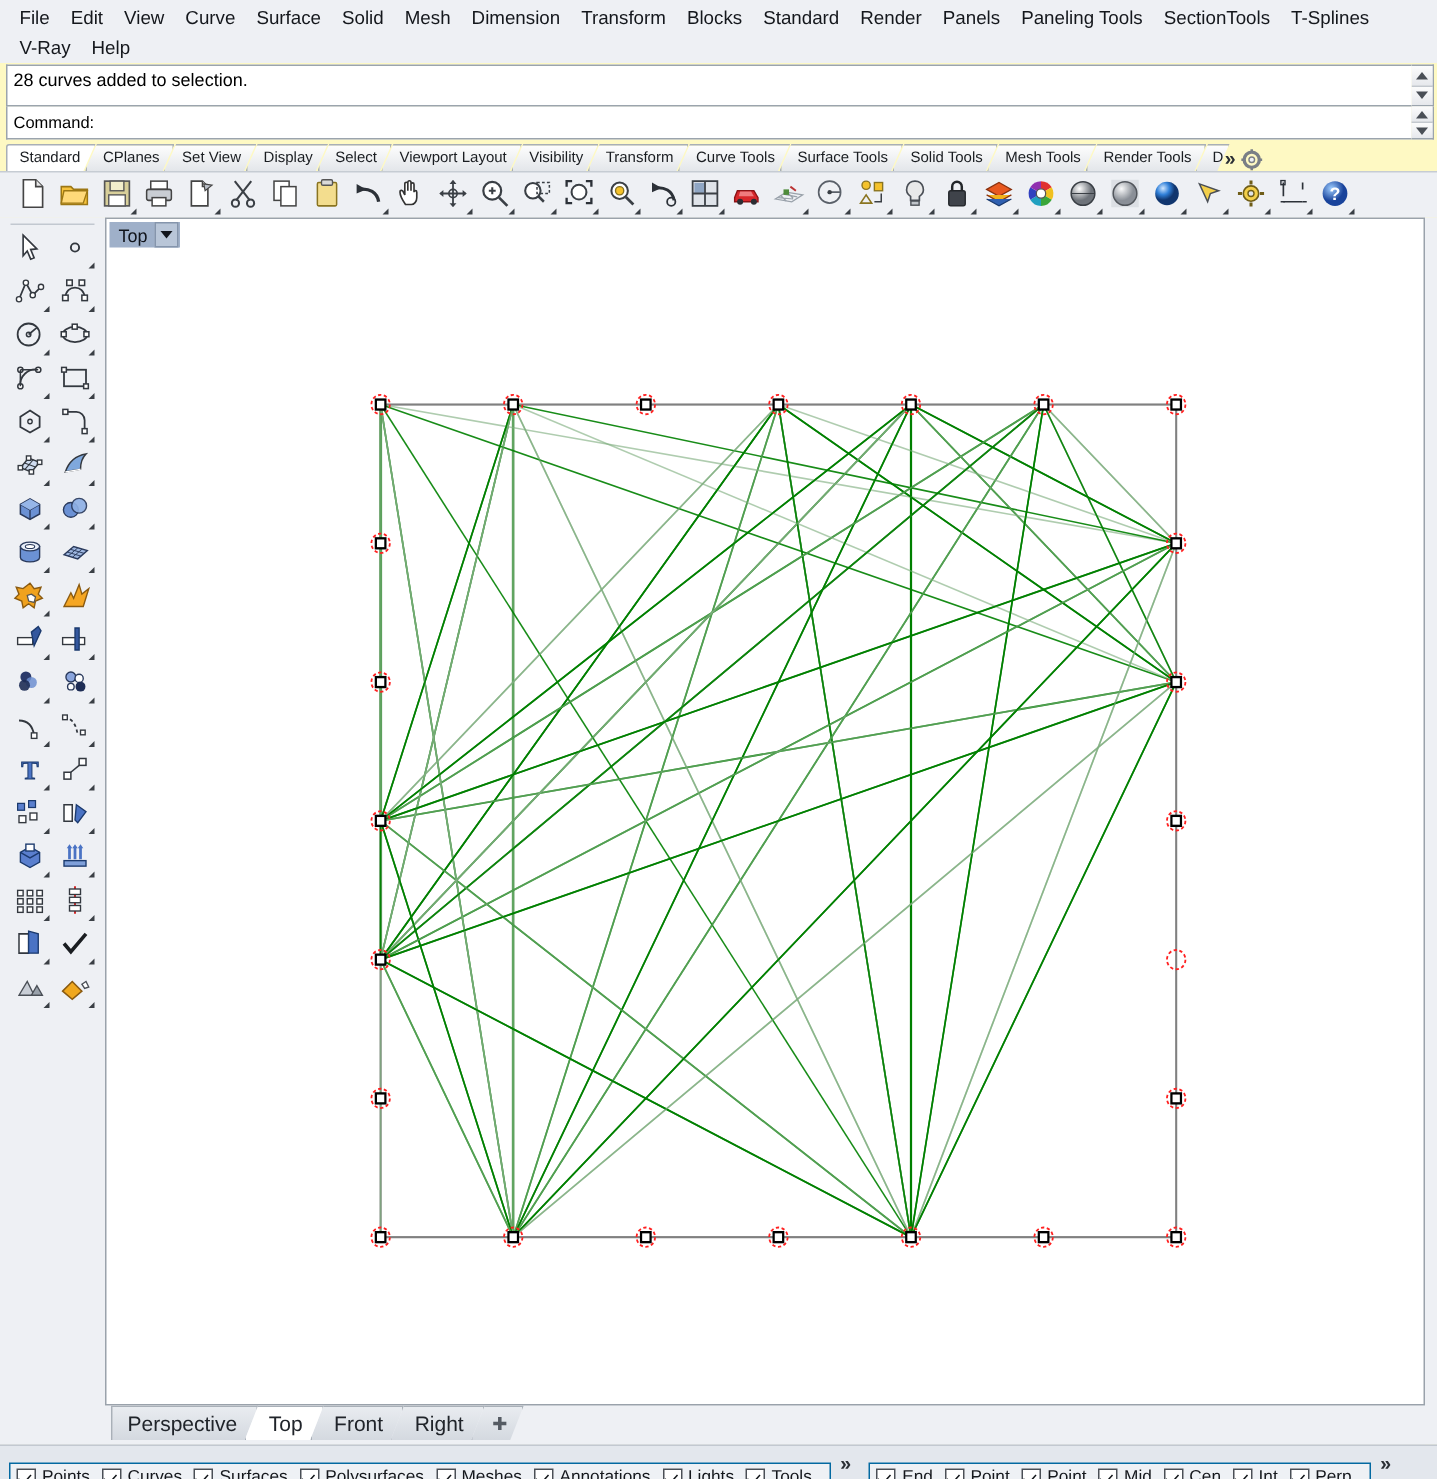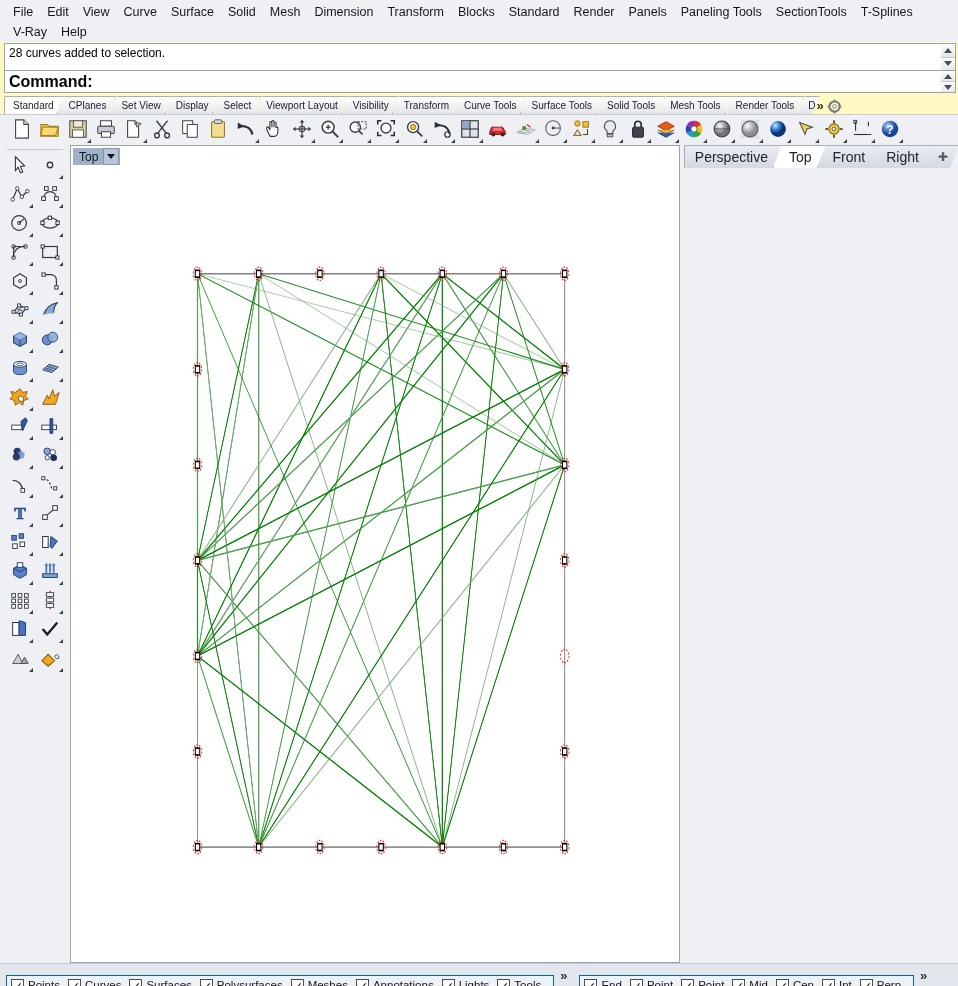--- a/index.html
+++ b/index.html
@@ -21,21 +21,21 @@
   .cmdhist{
     background:#fff;border:1px solid #9ba4ad;border-right:none;
     height:28px;position:relative;display:flex;align-items:flex-start;
     padding:2px 4px;box-sizing:border-box;
   }
   .cmdhist .txt{font-size:12px;color:#000;line-height:15px;}
   .cmdline{
     background:#fff;border:1px solid #9ba4ad;border-top:none;border-right:none;
     height:22px;display:flex;align-items:center;padding:2px 4px;box-sizing:border-box;
   }
-  .cmdline .lbl{font-size:16px;color:#000;font-weight:bold;}
+  .cmdline .lbl{font-size:11px;color:#000;font-weight:normal;}
   .cmdline .inp{flex:1;outline:none;border:none;font-size:12px;background:transparent;}
   .cmdrow{display:flex;}
   .cmdcol{flex:1;min-width:0;}
   .scrollcol{width:15px;display:flex;flex-direction:column;border:1px solid #9ba4ad;border-left:none;box-sizing:border-box;background:#f0f0f0;}
   .sbtn{flex:1;display:flex;align-items:center;justify-content:center;background:linear-gradient(#fcfcfc,#e6e8ec);border-bottom:1px solid #c3c8ce;}
   .sbtn:last-child{border-bottom:none;}
   .arrow-up,.arrow-dn{width:0;height:0;border-left:4px solid transparent;border-right:4px solid transparent;}
   .arrow-up{border-bottom:5px solid #4a4f56;}
   .arrow-dn{border-top:5px solid #4a4f56;}
   .scrollcol2{width:15px;display:flex;flex-direction:column;border:1px solid #9ba4ad;border-left:none;border-top:none;box-sizing:border-box;background:#f0f0f0;}
@@ -66,21 +66,21 @@
 
   
   .bodysplit{flex:1;display:flex;min-height:0;background:#eef0f4;}
   .sidebar{width:70px;padding-top:4px;display:flex;flex-direction:column;align-items:center;background:#eef0f4;}
   .sbsep{width:56px;height:0;border-top:1px solid #c2c8d0;margin-bottom:2px;}
   .sbgrid{display:grid;grid-template-columns:30px 30px;gap:0px;}
   .sbtnc{width:30px;height:29px;display:flex;align-items:center;justify-content:center;position:relative;cursor:default;}
   .sbtnc .corner{position:absolute;right:2px;bottom:2px;width:0;height:0;border-left:4px solid transparent;border-bottom:4px solid #3a3f45;}
 
   
-  .vpouter{flex:1;display:flex;min-width:0;padding:0 8px 0 0;}
+  .vpouter{flex:1;display:flex;flex-direction:column;min-width:0;padding:0 8px 0 0;}
   .viewport{
     position:relative;flex:1;background:#ffffff;
     border:1px solid #9aa2ab;box-sizing:border-box;min-height:0;overflow:hidden;
   }
   .vptitle{
     position:absolute;left:2px;top:2px;z-index:20;display:flex;align-items:center;
     background:#9fb0c9;height:17px;padding:0 0 0 6px;
   }
   .vptitle .t{font-size:12px;color:#10131a;padding-right:5px;}
   .vpdd{width:14px;height:15px;background:#b9c6d8;border:1px solid #8595ac;display:flex;align-items:center;justify-content:center;margin-right:1px;}

